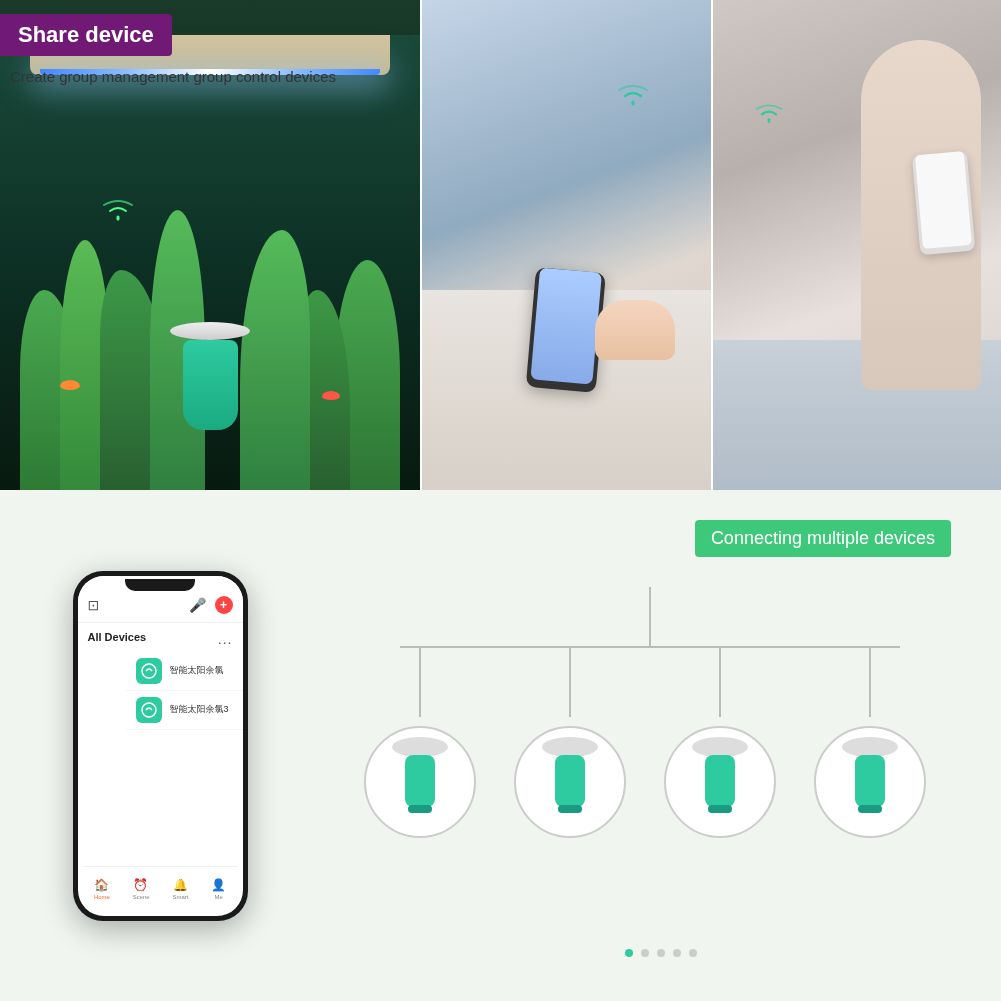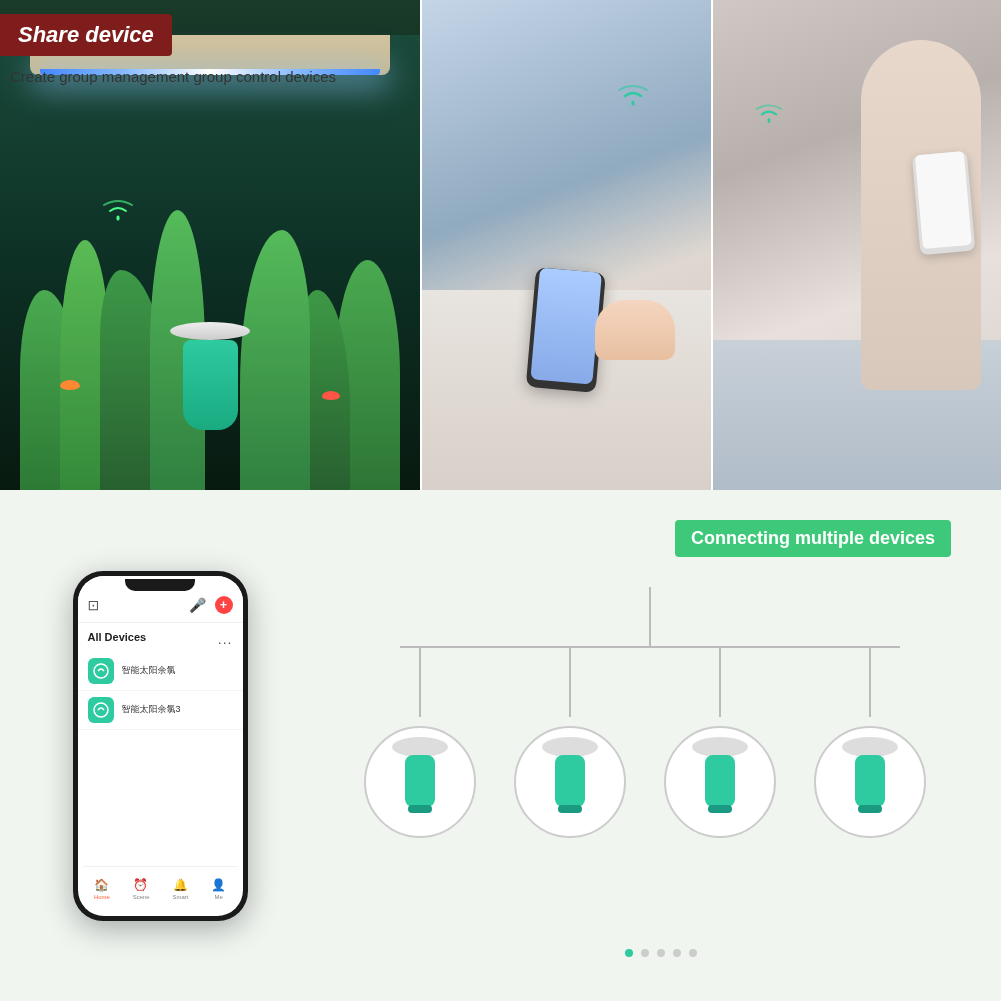--- a/index.html
+++ b/index.html
@@ -23,28 +23,27 @@
       width: 420px;
       height: 490px;
       position: relative;
       flex-shrink: 0;
     }
 
     .share-badge {
       position: absolute;
       top: 14px;
       left: 0;
-      background: #7f1d1d;
+      background: #701a75;
       color: #fff;
       font-size: 22px;
       font-weight: bold;
       padding: 8px 18px;
       z-index: 10;
       border-radius: 0 4px 4px 0;
-      font-style: italic;
     }
 
     .subtitle-text {
       position: absolute;
       top: 68px;
       left: 10px;
       font-size: 15px;
       color: #333;
       z-index: 10;
     }
@@ -269,20 +268,21 @@
       color: #555;
       letter-spacing: 1px;
     }
 
     .device-list-item {
       display: flex;
       align-items: center;
       padding: 6px 10px;
       border-bottom: 1px solid #f5f5f5;
       gap: 8px;
+      margin-left: 48px;
     }
 
     .device-icon-sm {
       width: 26px;
       height: 26px;
       background: #2ecaa0;
       border-radius: 6px;
       display: flex;
       align-items: center;
       justify-content: center;
@@ -344,21 +344,21 @@
       flex-direction: column;
       align-items: flex-start;
       justify-content: flex-start;
       padding: 30px 20px 20px;
     }
 
     .connecting-badge {
       background: #3ec87a;
       color: #fff;
       font-size: 18px;
-      font-weight: bold;
+      font-weight: normal;
       padding: 8px 16px;
       border-radius: 4px;
       margin-bottom: 30px;
       align-self: flex-end;
       margin-right: 30px;
     }
 
     
     .network-diagram {
       width: 100%;

